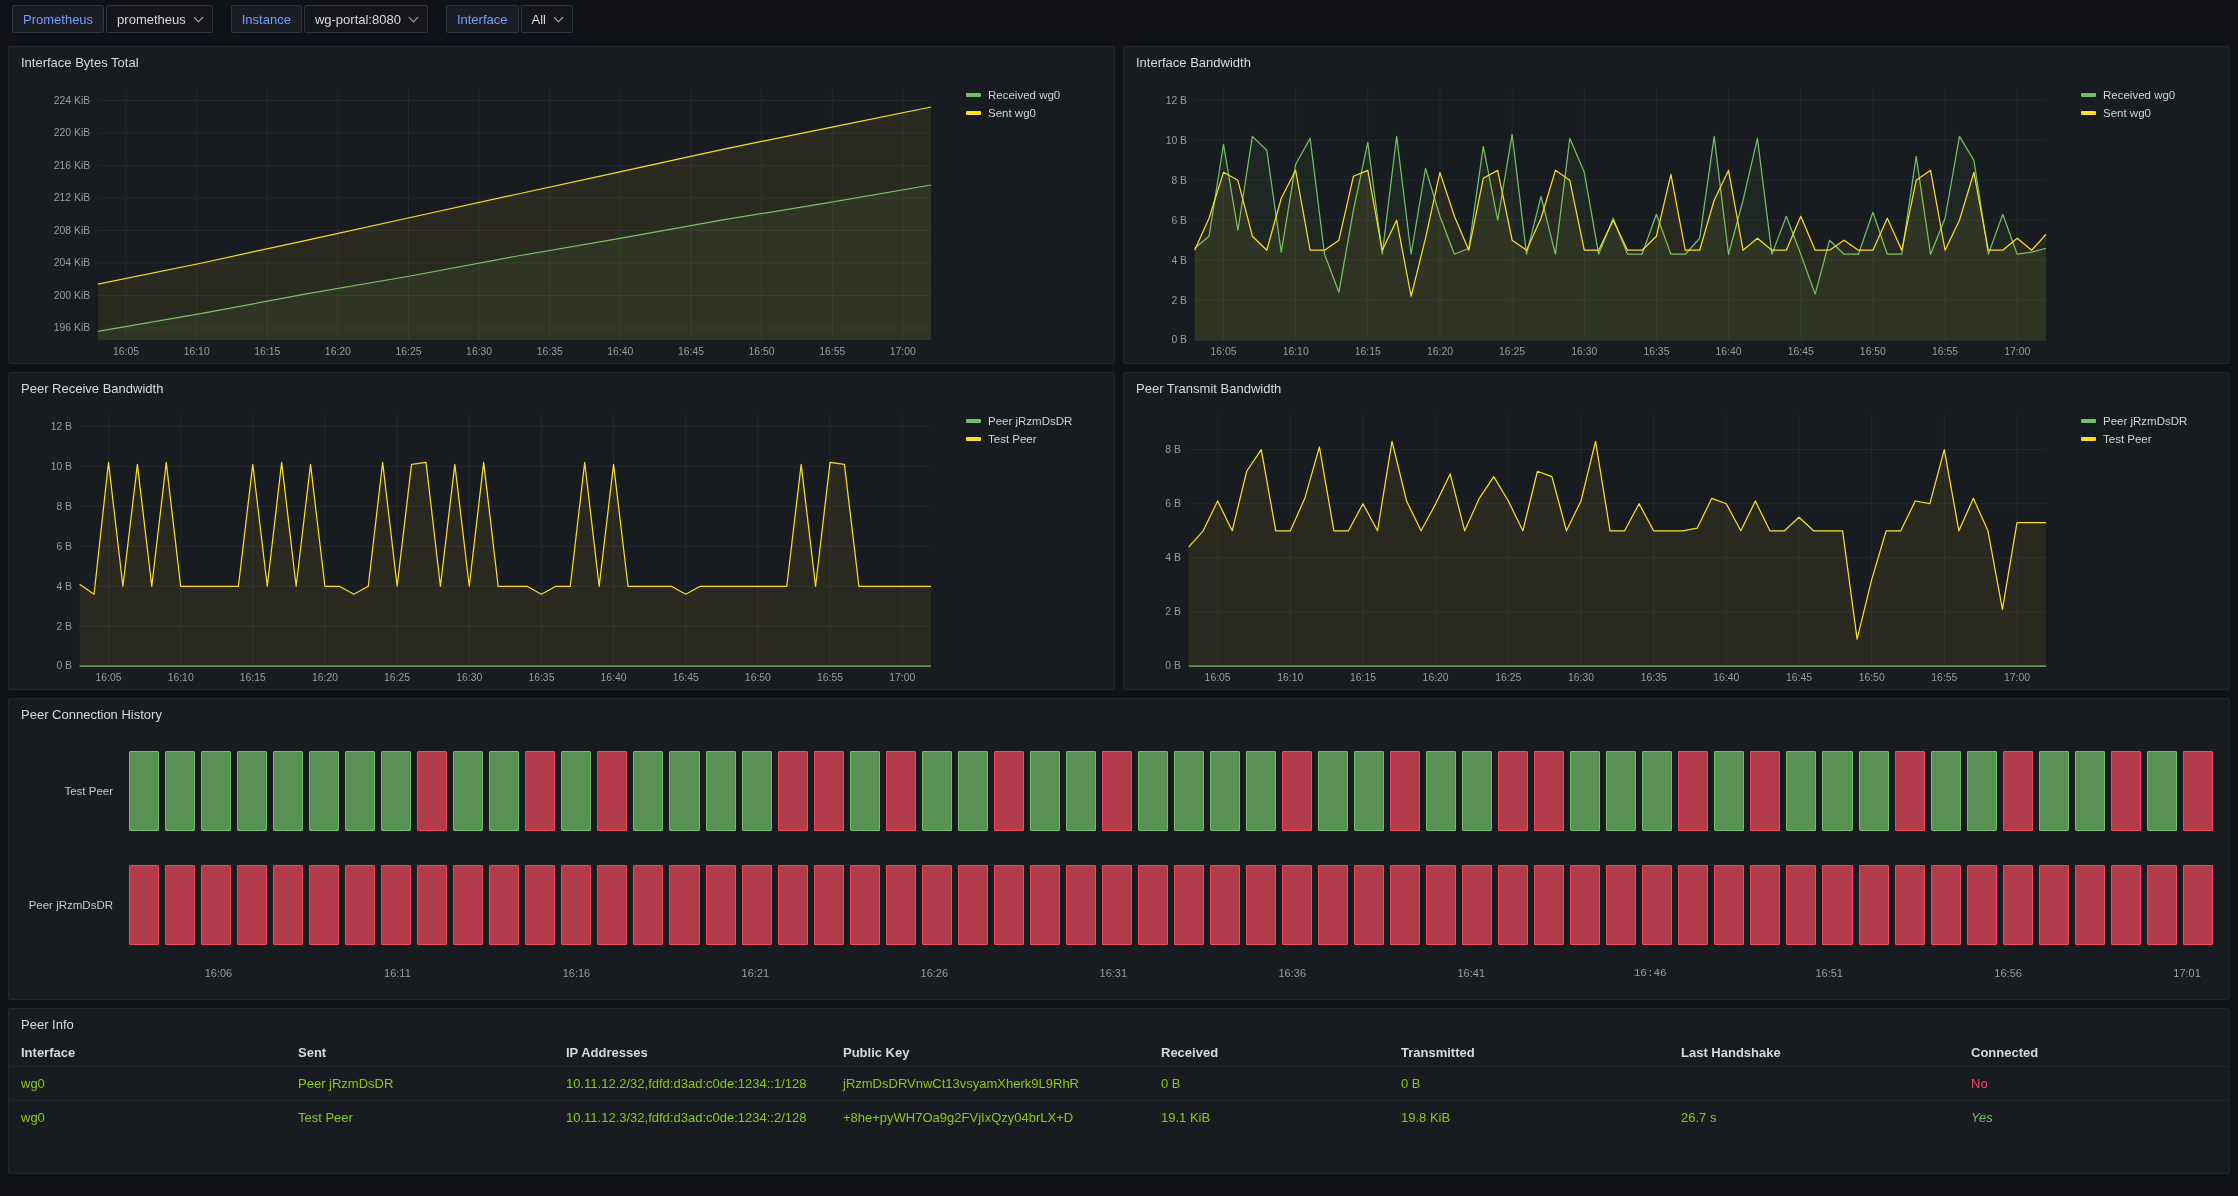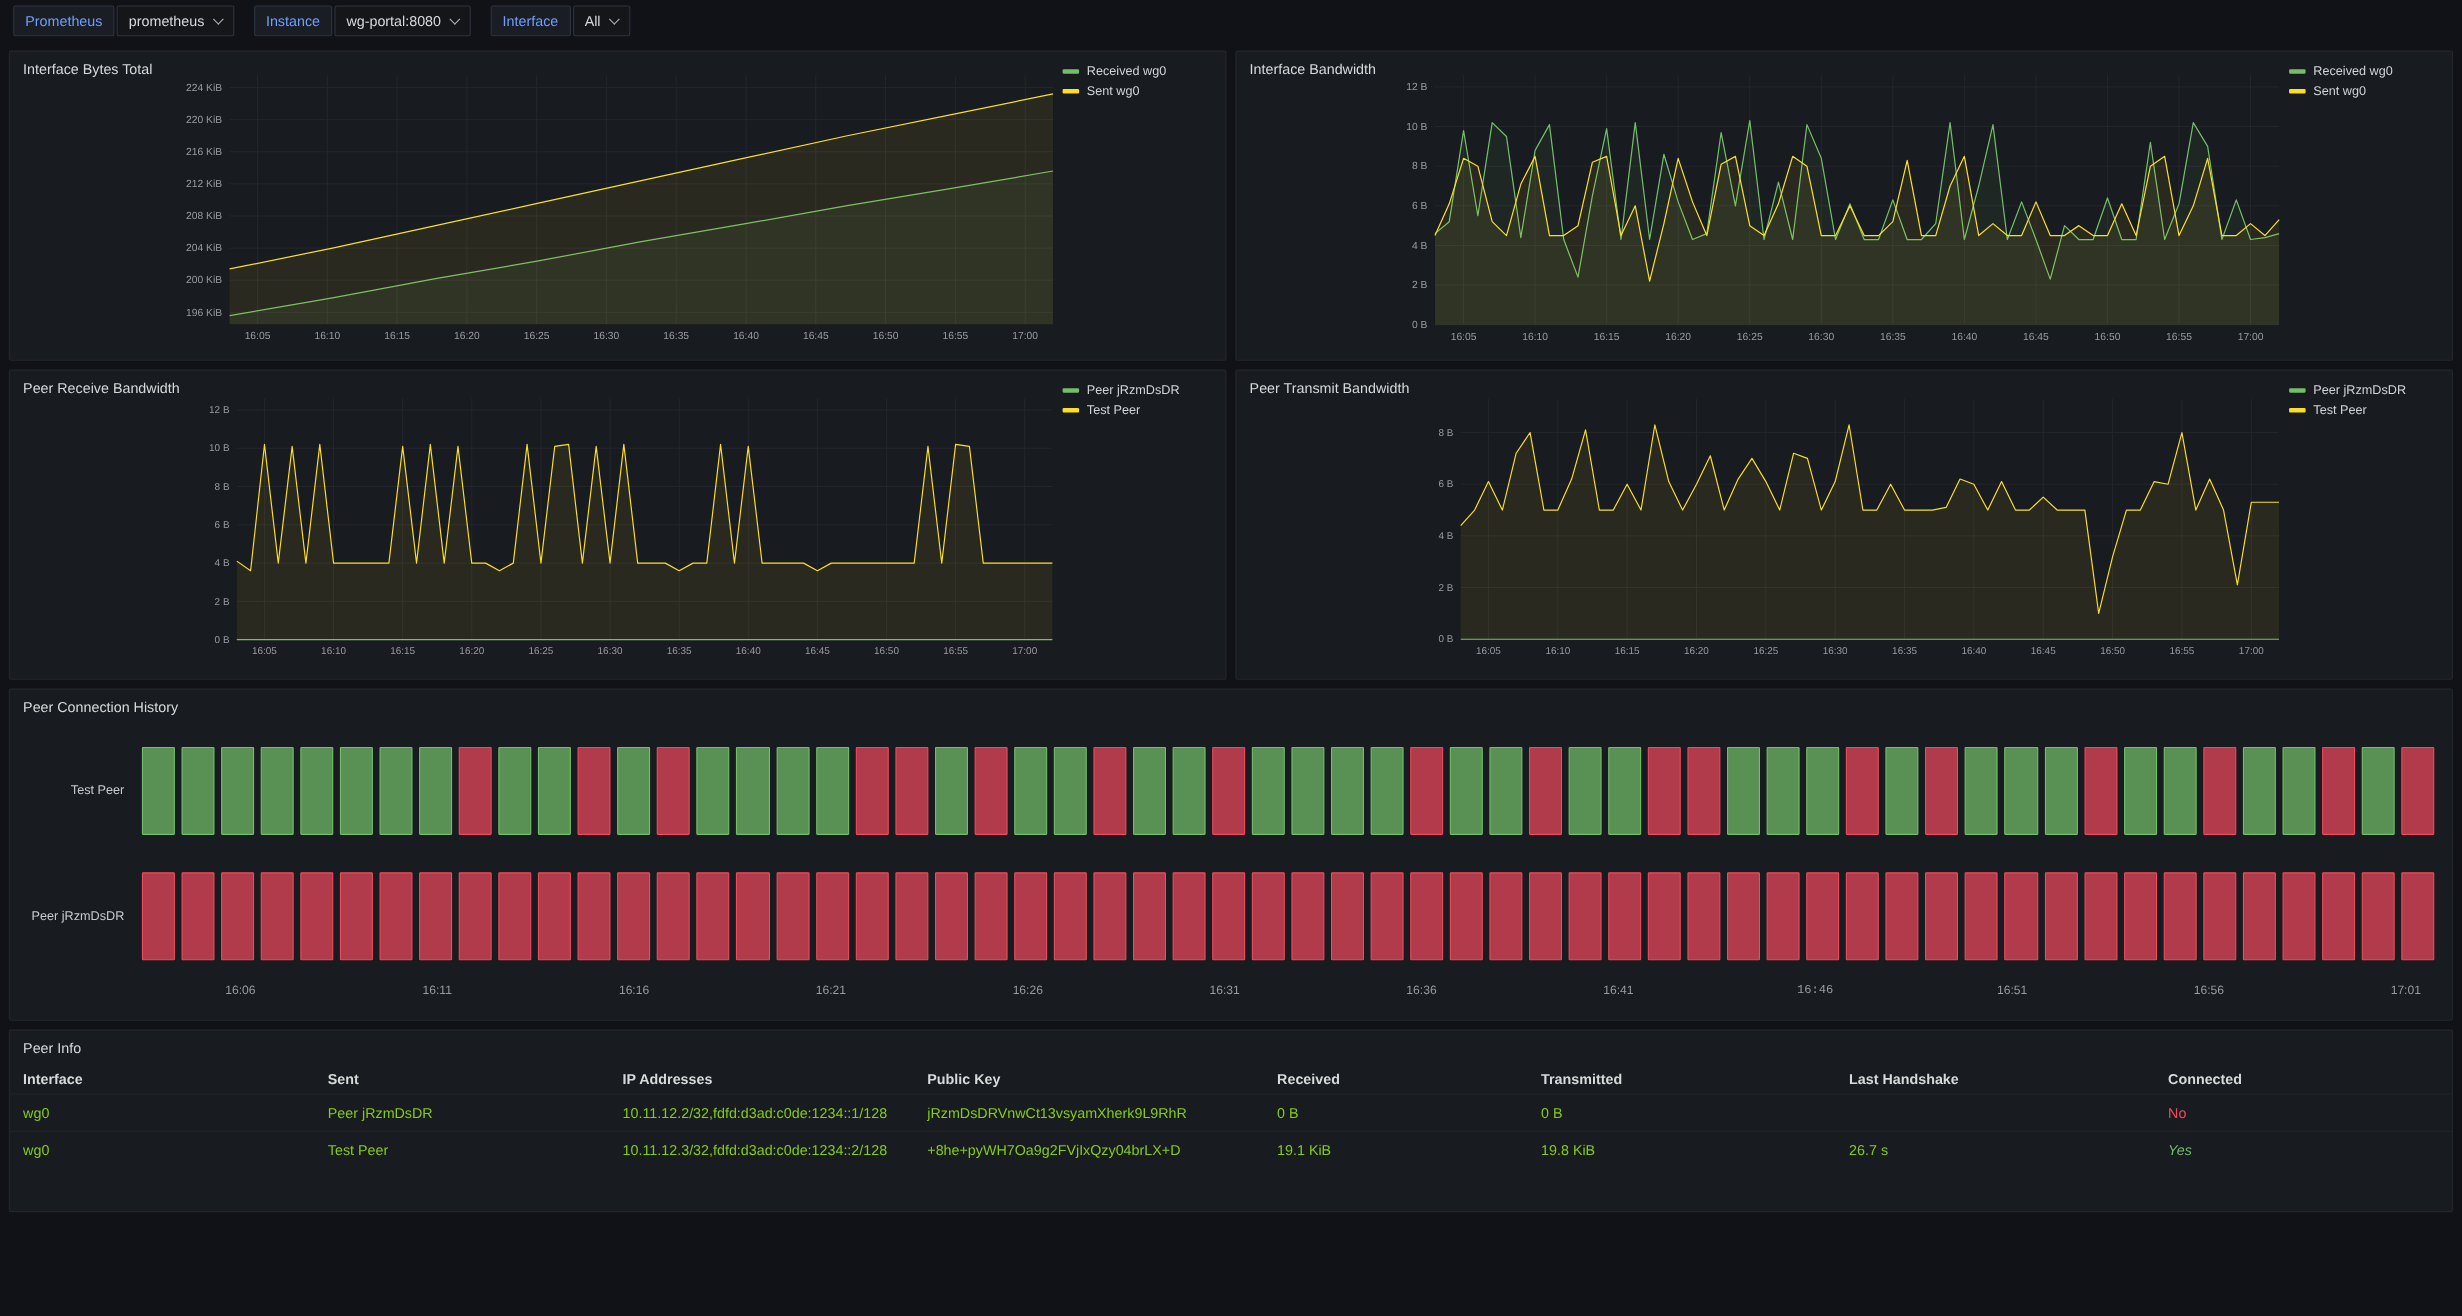--- a/index.html
+++ b/index.html
@@ -15,21 +15,21 @@
   .chev{display:inline-block;width:7px;height:7px;border-right:1.6px solid #aeb0b6;border-bottom:1.6px solid #aeb0b6;transform:rotate(45deg);margin-top:-4px}
 
   
   .content{display:flex;flex-direction:column;gap:8px;padding:8px 8px 0 8px}
   .row{display:flex;gap:8px}
   .panel{background:#181b1f;border:1px solid #25272e;border-radius:2px;position:relative}
   .panel-header{height:30px;display:flex;align-items:center;padding:0 12px;flex:none}
   .panel-title{font-size:13px;font-weight:500;color:#d8d9da;cursor:pointer;white-space:nowrap}
 
   
-  .panel-chart{flex:1;height:282px;display:flex;flex-direction:row}
+  .panel-chart{flex:1;height:318px;display:flex;flex-direction:column}
   .chart-body{flex:1;display:flex;padding:0 4px 2px 6px;min-height:0}
   .chart-wrap{flex:1;position:relative}
   .chart-wrap svg{position:absolute;inset:0;width:100%;height:100%}
   .legend{width:148px;padding:12px 6px 0 4px;display:flex;flex-direction:column;gap:6px}
   .legend-item{display:flex;align-items:center;gap:7px;cursor:pointer}
   .legend-swatch{width:15px;height:4px;border-radius:1px;flex:none}
   .legend-label{font-size:11.5px;color:#d2d3d8;white-space:nowrap}
 
   
   .panel-timeline{flex:1;height:302px;display:flex;flex-direction:column}

